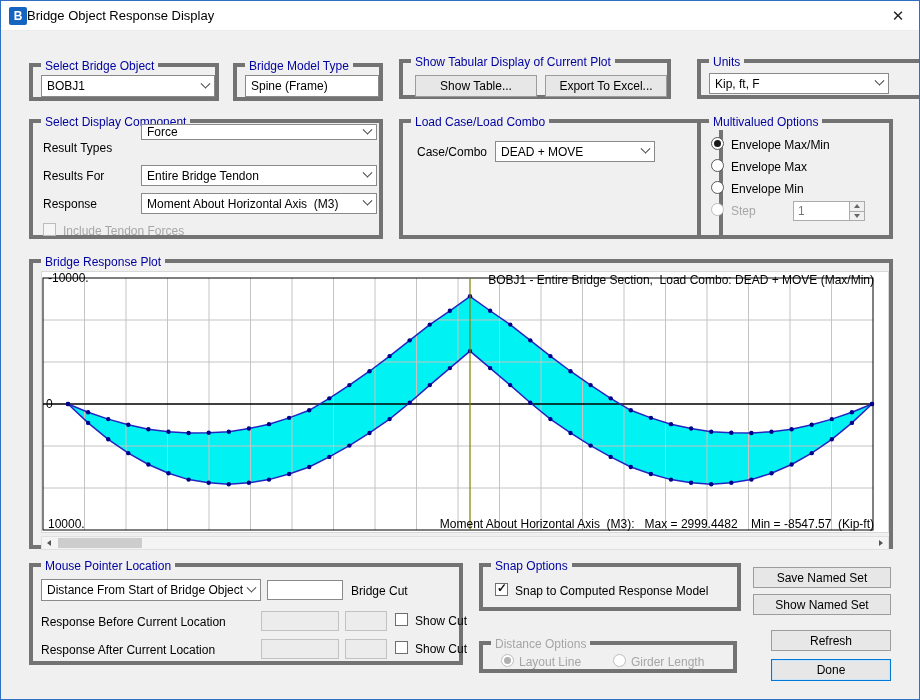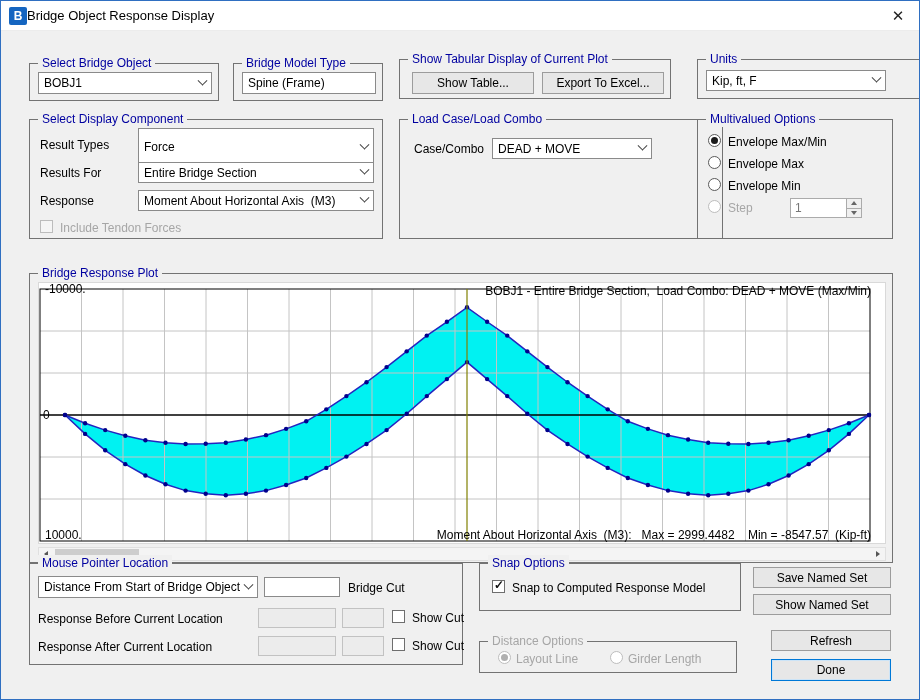--- a/index.html
+++ b/index.html
@@ -7,21 +7,21 @@
   #dialog{position:relative;width:920px;height:700px;background:#f0f0f0;
     border:1px solid #2f6fc1;font-family:"Liberation Sans",sans-serif;
     font-size:12px;color:#000;overflow:hidden;}
   .titlebar{position:absolute;left:0;top:0;right:0;height:30px;background:#fff;
     display:flex;align-items:center;padding:0 8px;border-bottom:1px solid #ececec;}
   .app-icon{width:18px;height:18px;background:#1565c0;color:#fff;font-weight:bold;
     font-size:12px;display:flex;align-items:center;justify-content:center;border-radius:2px;flex:none;}
   .title-text{font-size:13px;white-space:pre;}
   .close-btn{margin-left:auto;width:26px;height:24px;display:flex;align-items:center;
     justify-content:center;font-size:15px;color:#222;cursor:default;}
-  .group{position:absolute;border:1px solid #737373;}
+  .group{position:absolute;border:4px solid #737373;}
   .group-title{position:absolute;top:-9px;left:8px;background:#f0f0f0;padding:0 4px;
     color:#0000a0;white-space:pre;line-height:16px;}
   .group-title.disabled{color:#a6a6a6;}
   .label{position:absolute;white-space:pre;line-height:14px;}
   .label.disabled{color:#a6a6a6;}
   .combo{position:absolute;background:#fff;border:1px solid #8a8a8a;display:flex;
     align-items:center;padding:4px 5px;cursor:default;}
   .combo .txt{white-space:pre;overflow:hidden;}
   .chev{margin-left:auto;width:7px;height:7px;border-right:1.4px solid #404040;
     border-bottom:1.4px solid #404040;transform:rotate(45deg) translate(-2px,-2px);flex:none;}
@@ -96,27 +96,27 @@
     <span class="group-title">Units</span>
     <div class="combo" style="left:8px;top:10px;width:180px;height:21px">
       <span class="txt">Kip, ft, F</span>
       <span class="chev"></span>
     </div>
   </div>
 
   <div class="group" style="left:28px;top:118px;width:354px;height:120px">
     <span class="group-title">Select Display Component</span>
     <span class="label" style="left:10px;top:18px">Result Types</span>
-    <div class="combo" style="left:108px;top:8px;width:236px;height:38px">
+    <div class="combo" style="left:108px;top:1px;width:236px;height:16px">
       <span class="txt">Force</span>
       <span class="chev"></span>
     </div>
     <span class="label" style="left:10px;top:46px">Results For</span>
     <div class="combo" style="left:108px;top:42px;width:236px;height:21px">
-      <span class="txt">Entire Bridge Section</span>
+      <span class="txt">Entire Bridge Tendon</span>
       <span class="chev"></span>
     </div>
     <span class="label" style="left:10px;top:74px">Response</span>
     <div class="combo" style="left:108px;top:70px;width:236px;height:21px">
       <span class="txt">Moment About Horizontal Axis  (M3)</span>
       <span class="chev"></span>
     </div>
     <span class="checkbox disabled" style="left:10px;top:100px"></span>
     <span class="label disabled" style="left:30px;top:101px">Include Tendon Forces</span>
   </div>
@@ -146,21 +146,21 @@
         <div class="sa">
             <span class="tri-up"></span>
           </div>
         <div class="sa">
             <span class="tri-down"></span>
           </div>
       </div>
     </div>
   </div>
 
-  <div class="group" style="left:28px;top:272px;width:864px;height:290px">
+  <div class="group" style="left:28px;top:258px;width:864px;height:290px">
     <span class="group-title">Bridge Response Plot</span>
     <div class="plot-panel">
       <svg id="plot-svg" width="846" height="260" style="position:absolute;left:0;top:0">
           <polygon points="26,132 46.1,140.19 66.2,147.12 86.3,152.79 106.4,157.2 126.5,159.72 146.6,160.98 166.7,160.728 186.8,159.72 206.9,156.57 227,152.16 247.10000000000002,145.86 267.2,138.3 287.3,126.33 307.4,113.1 327.5,99.24000000000001 347.6,84.12 367.7,68.37 387.8,52.620000000000005 407.9,38.760000000000005 428,24.3078 448.1,38.760000000000005 468.20000000000005,52.620000000000005 488.29999999999995,68.37 508.4,84.12 528.5,99.24000000000001 548.6,113.1 568.7,126.33 588.8,138.3 608.9,145.86 629,152.16 649.1,156.57 669.2,159.72 689.3,160.728 709.4,160.98 729.5,159.72 749.6,157.2 769.7,152.79 789.8,147.12 809.9,140.19 830,132 830,132 809.9,150.9 789.8,167.28 769.7,181.14 749.6,192.48000000000002 729.5,201.3 709.4,207.6 689.3,210.75 669.2,212.2116 649.1,210.75 629,207.6 608.9,201.93 588.8,195 568.7,184.92000000000002 548.6,173.57999999999998 528.5,160.98 508.4,147.12 488.29999999999995,130.74 468.20000000000005,113.1 448.1,96.09 428,79.08 407.9,96.09 387.8,113.1 367.7,130.74 347.6,147.12 327.5,160.98 307.4,173.57999999999998 287.3,184.92000000000002 267.2,195 247.10000000000002,201.93 227,207.6 206.9,210.75 186.8,212.2116 166.7,210.75 146.6,207.6 126.5,201.3 106.4,192.48000000000002 86.3,181.14 66.2,167.28 46.1,150.9 26,132" fill="#00F2F2" stroke="none"></polygon>
           <line x1="42.5" y1="6" x2="42.5" y2="258" stroke="#c4c4c4" stroke-width="1"></line>
           <line x1="84" y1="6" x2="84" y2="258" stroke="#c4c4c4" stroke-width="1"></line>
           <line x1="125.5" y1="6" x2="125.5" y2="258" stroke="#c4c4c4" stroke-width="1"></line>
           <line x1="167" y1="6" x2="167" y2="258" stroke="#c4c4c4" stroke-width="1"></line>
           <line x1="208.5" y1="6" x2="208.5" y2="258" stroke="#c4c4c4" stroke-width="1"></line>
           <line x1="250" y1="6" x2="250" y2="258" stroke="#c4c4c4" stroke-width="1"></line>

